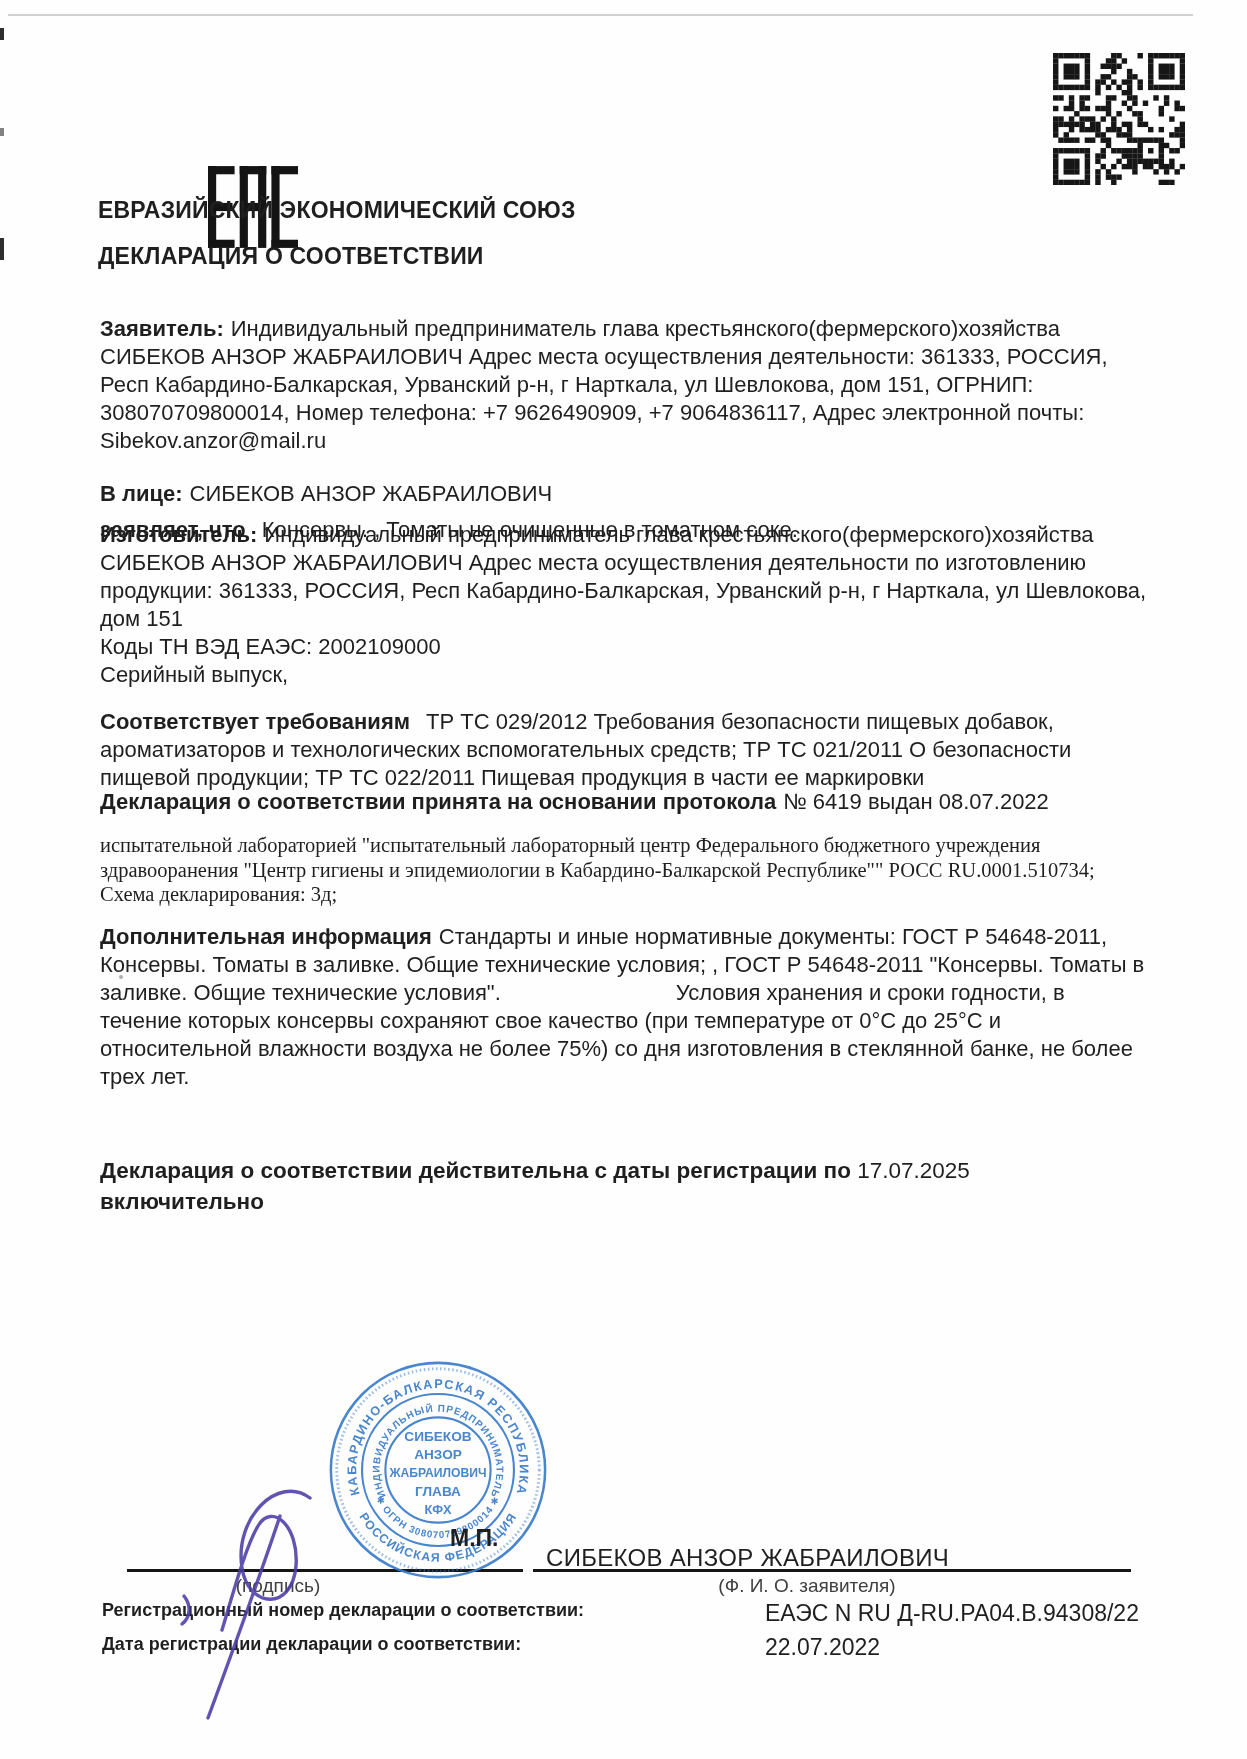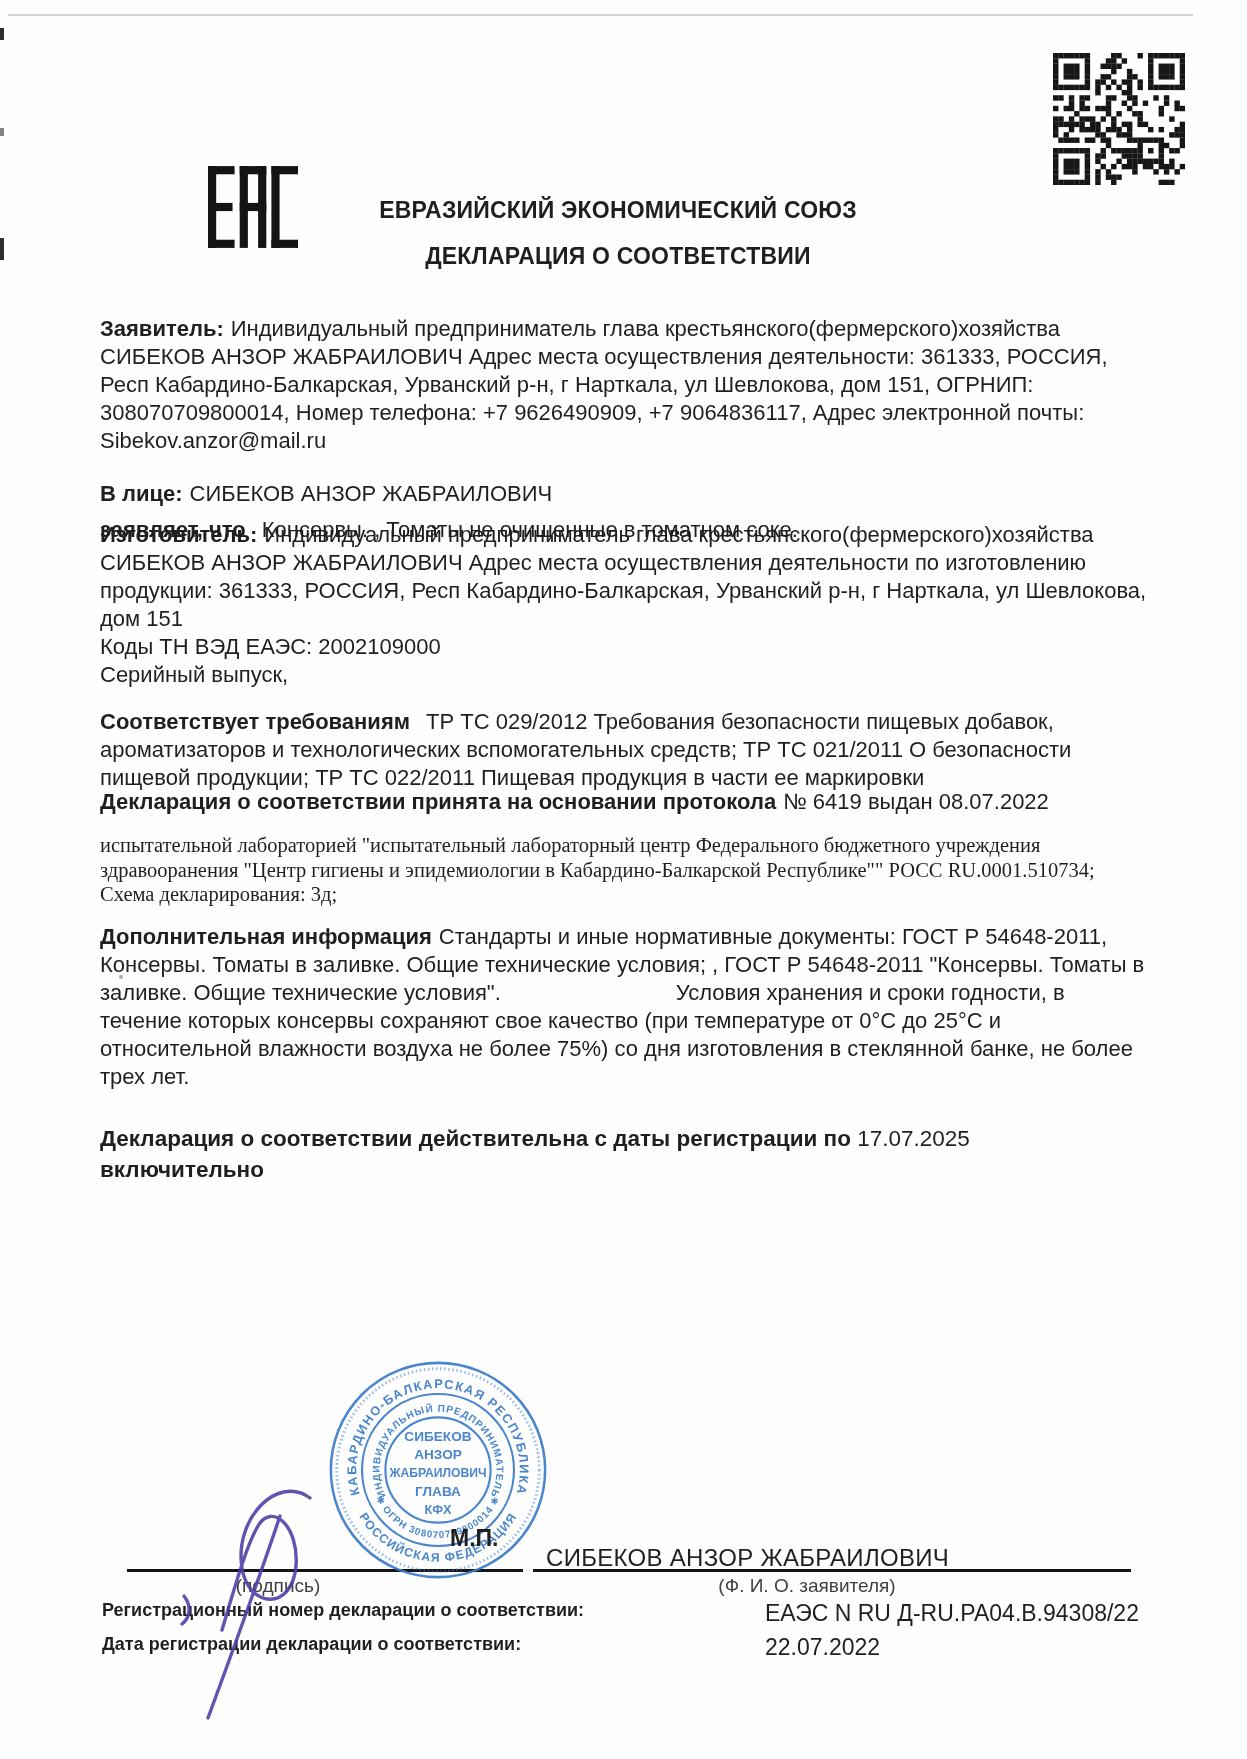--- a/index.html
+++ b/index.html
@@ -8,21 +8,21 @@
     background:#fefefe;overflow:hidden;
     font-family:"Liberation Sans","DejaVu Sans",sans-serif;
     color:#1f1f1f;
   }
   .abs{position:absolute;}
   
   .scanline{left:8px;top:14px;width:1185px;height:2px;background:#ababab;opacity:.55;}
   .tick{left:0;width:4px;background:#2e2e2e;}
   .dot-artifact{left:119px;top:975px;width:4px;height:4px;background:#9a9a9a;border-radius:50%;opacity:.8;}
   
-  .title-wrap{left:98px;width:1040px;text-align:center;font-weight:bold;font-size:23px;letter-spacing:.2px;}
+  .title-wrap{left:98px;width:1040px;font-weight:bold;font-size:23px;letter-spacing:.2px;}
   
   .para{position:absolute;left:100px;width:1052px;font-size:22px;line-height:28px;}
   .lead{font-weight:bold;margin-right:7px;}
   .lead-wide{font-weight:bold;margin-right:16px;}
   .small-block{font-size:20.5px;line-height:24.5px;margin-top:17px;font-family:Liberation Serif, serif;}
   .gap-inline{display:inline-block;width:175px;}
   .validity{font-weight:bold;font-size:22.5px;line-height:31px;}
   .validity .date{font-weight:normal;}
   
   .sig-line{height:3px;background:#161616;z-index:1;}
@@ -374,21 +374,21 @@
 
   <p class="para" style="top:686px;"><span class="lead-wide">Соответствует требованиям</span><span>ТР ТС 029/2012 Требования безопасности пищевых добавок, ароматизаторов и технологических вспомогательных средств; ТР ТС 021/2011 О безопасности пищевой продукции; ТР ТС 022/2011 Пищевая продукция в части ее маркировки</span></p>
 
   <div class="para" style="top:788px;">
     <div><span class="lead">Декларация о соответствии принята на основании протокола</span><span>№ 6419  выдан 08.07.2022</span></div>
     <div class="small-block">испытательной лабораторией "испытательный лабораторный центр  Федерального бюджетного учреждения здравооранения  "Центр гигиены и эпидемиологии в Кабардино-Балкарской Республике"" РОСС RU.0001.510734; Схема декларирования: 3д;</div>
   </div>
 
   <p class="para" style="top:901px;"><span class="lead">Дополнительная информация</span><span>Стандарты и иные нормативные документы: ГОСТ Р 54648-2011, Консервы. Томаты в заливке. Общие технические условия; , ГОСТ Р 54648-2011 "Консервы. Томаты в заливке. Общие технические условия".</span><span class="gap-inline"></span><span>Условия хранения и сроки годности, в течение которых консервы сохраняют свое качество (при температуре от 0°С до 25°С и относительной влажности воздуха не более 75%) со дня изготовления в стеклянной банке, не более трех лет.</span></p>
 
-  <div class="para validity" style="top:1123px;">
+  <div class="para validity" style="top:1155px;">
     <div><span>Декларация о соответствии действительна с даты регистрации по</span>
         <span class="date">17.07.2025</span></div>
     <div>включительно</div>
   </div>
 
   <svg class="abs stamp-svg" width="224" height="224" viewBox="-115 -115 230 230">
     <defs>
       <path id="arc-outer-top" d="M -72.7 42 A 84 84 0 1 1 72.7 42" fill="none"></path>
       <path id="arc-outer-bottom" d="M -81.4 47 A 94 94 0 0 0 81.4 47" fill="none"></path>
       <path id="arc-mid-top" d="M -52 30 A 60 60 0 1 1 52 30" fill="none"></path>

